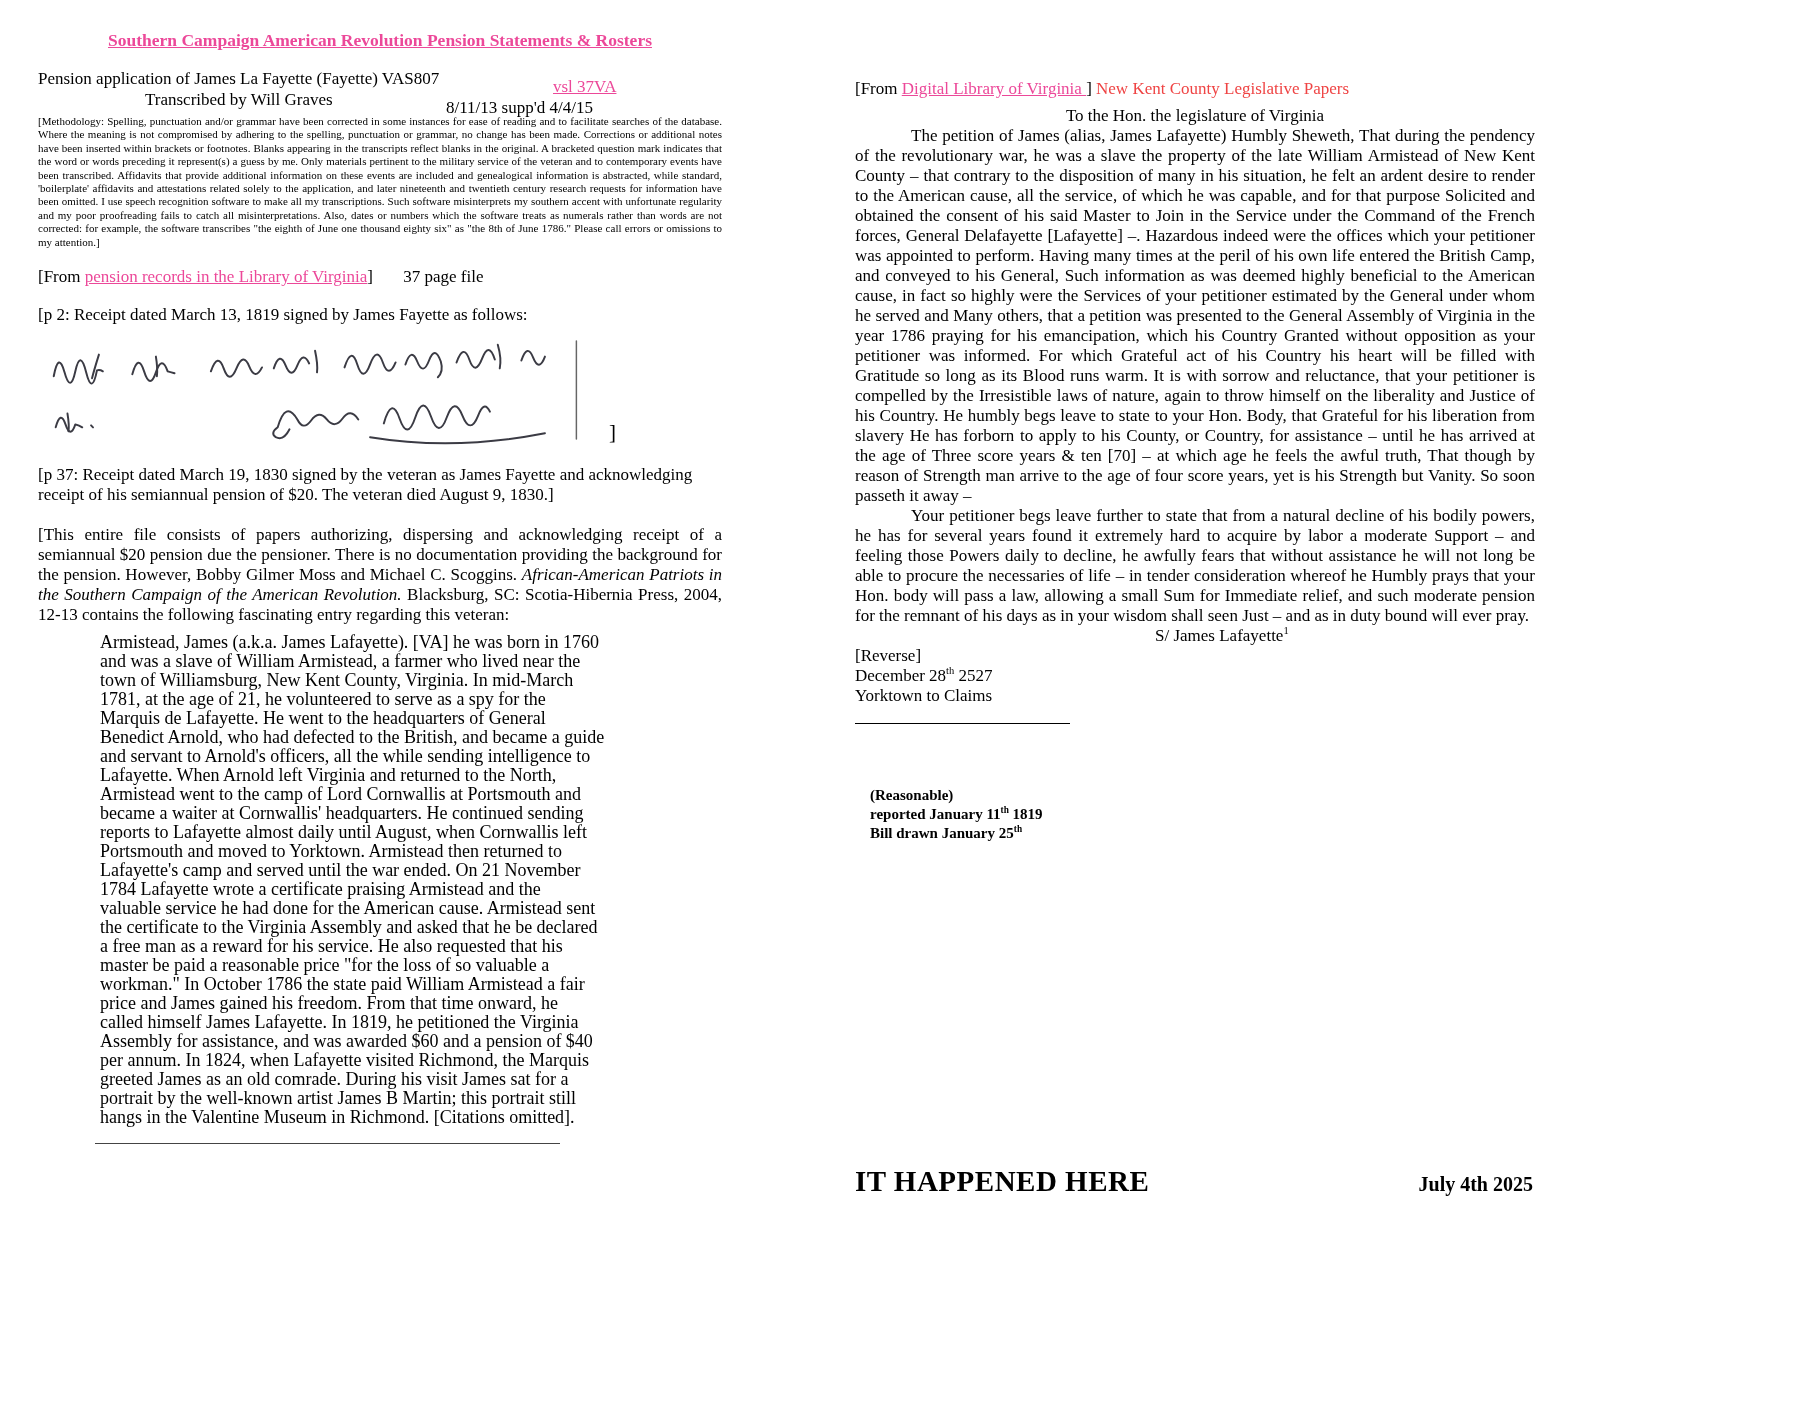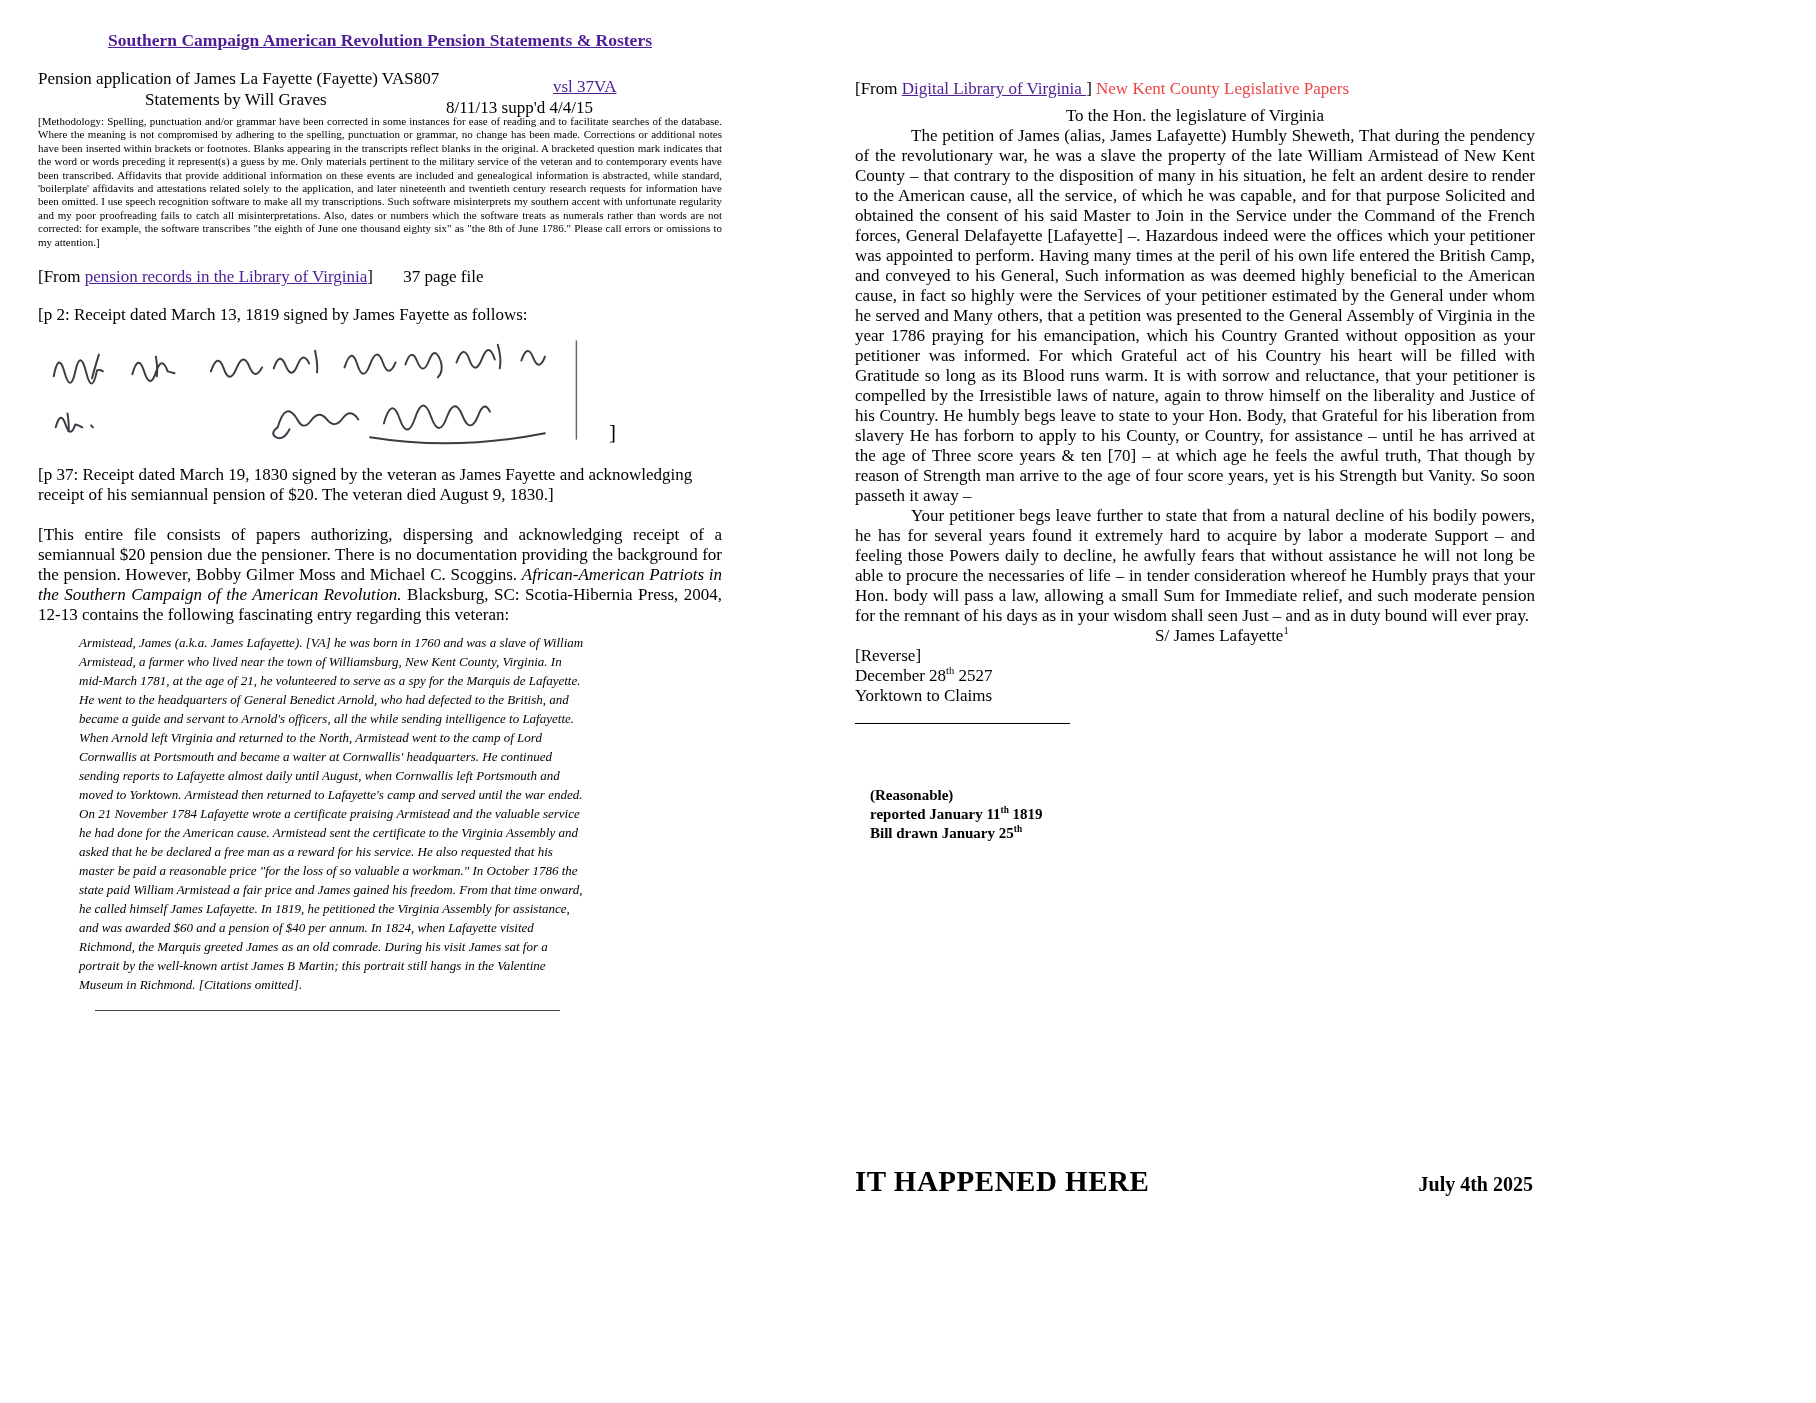--- a/index.html
+++ b/index.html
@@ -2,21 +2,21 @@
 <html><head>
 <meta charset="utf-8">
 <style>
   * { margin:0; padding:0; box-sizing:border-box; }
   html,body { background:#ffffff; }
   body {
     width:1816px; height:1403px; position:relative;
     font-family:"Liberation Serif", serif; color:#000;
     font-size:17px;
   }
-  a.doclink { color:#4c1d95; text-decoration:underline; cursor:pointer; }
+  a.doclink { color:#ec4899; text-decoration:underline; cursor:pointer; }
 
   .col-left  { position:absolute; left:38px;  top:30px; width:684px; }
   .col-right { position:absolute; left:855px; top:78px; width:680px; }
 
   .title { text-align:center; font-size:17.5px; font-weight:bold; margin-bottom:17px; }
   .title a.doclink { font-weight:bold; }
 
   .meta-line { position:relative; line-height:21px; }
   .meta-right { position:absolute; left:515px; top:8px; white-space:nowrap; }
   .indent-transcriber { padding-left:107px; }
@@ -29,22 +29,22 @@
   .p2line { margin-top:17px; line-height:21px; }
 
   .receipt { position:relative; margin-top:6px; width:578px; height:120px; }
   .receipt .bracket { position:absolute; right:0; bottom:6px; font-size:21px; }
 
   .p37 { margin-top:14px; line-height:20px; }
 
   .filepara { margin-top:20px; line-height:20px; text-align:justify; }
   .filepara .book { font-style:italic; }
 
-  .moss { margin-top:8px; margin-left:41px; width:505px;
-          font-style:italic; font-size:13px; line-height:19px; }
+  .moss { margin-top:8px; margin-left:62px; width:505px;
+          font-size:18px; line-height:19px; }
 
   .leftrule { margin-top:16px; margin-left:57px; width:465px;
               border:none; border-top:1px solid #444; height:0; }
 
   .r-header { line-height:21px; }
   .collection { color:#ef4444; }
   .salutation { text-align:center; margin-top:7px; line-height:20px; }
 
   .petition { line-height:20px; text-align:justify; text-indent:56px; }
 
@@ -72,21 +72,21 @@
   <div class="col-left">
 
     <h1 class="title"><a class="doclink">Southern Campaign American Revolution Pension Statements &amp; Rosters</a></h1>
 
     <div class="meta-line">
       <span>Pension application of James La Fayette (Fayette) VAS807</span>
       <a class="doclink meta-right">vsl 37VA</a>
     </div>
 
     <div class="meta-line indent-transcriber">
-      <span>Statements by Will Graves</span>
+      <span>Transcribed by Will Graves</span>
       <span class="meta-right" style="padding-left:0; left:408px;">8/11/13 supp'd 4/4/15</span>
     </div>
 
     <div class="methodology">[Methodology: Spelling, punctuation and/or grammar have been corrected in some instances for ease of reading and to facilitate searches of the database.  Where the meaning is not compromised by adhering to the spelling, punctuation or grammar, no change has been made.  Corrections or additional notes have been inserted within brackets or footnotes.  Blanks appearing in the transcripts reflect blanks in the original.  A bracketed question mark indicates that the word or words preceding it represent(s) a guess by me.  Only materials pertinent to the military service of the veteran and to contemporary events have been transcribed.  Affidavits that provide additional information on these events are included and genealogical information is abstracted, while standard, 'boilerplate' affidavits and attestations related solely to the application, and later nineteenth and twentieth century research requests for information have been omitted.  I use speech recognition software to make all my transcriptions.  Such software misinterprets my southern accent with unfortunate regularity and my poor proofreading fails to catch all misinterpretations.  Also, dates or numbers which the software treats as numerals rather than words are not corrected: for example, the software transcribes "the eighth of June one thousand eighty six" as "the 8th of June 1786."  Please call errors or omissions to my attention.]</div>
 
     <div class="fromline">
       <span>[From </span><a class="doclink">pension records in the Library of Virginia</a><span>]</span>
       <span class="pagefile">37 page file</span>
     </div>
 

